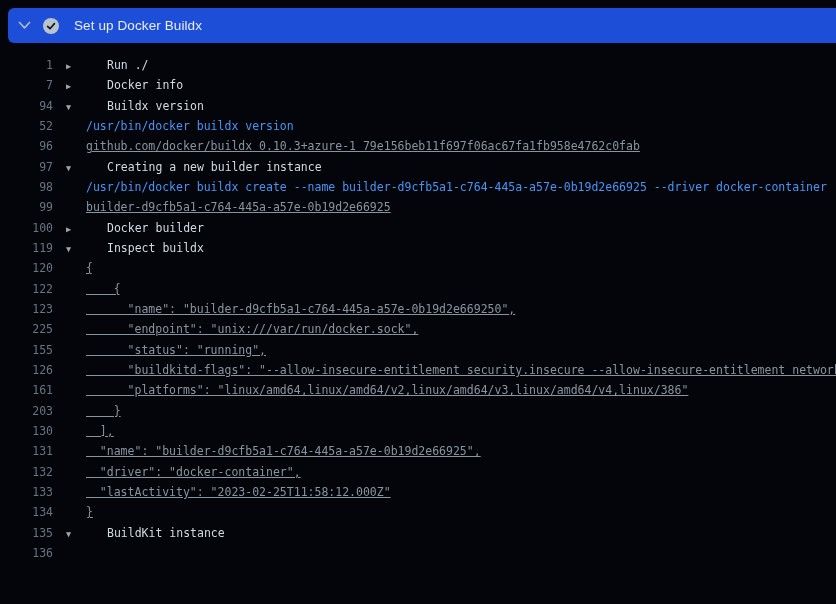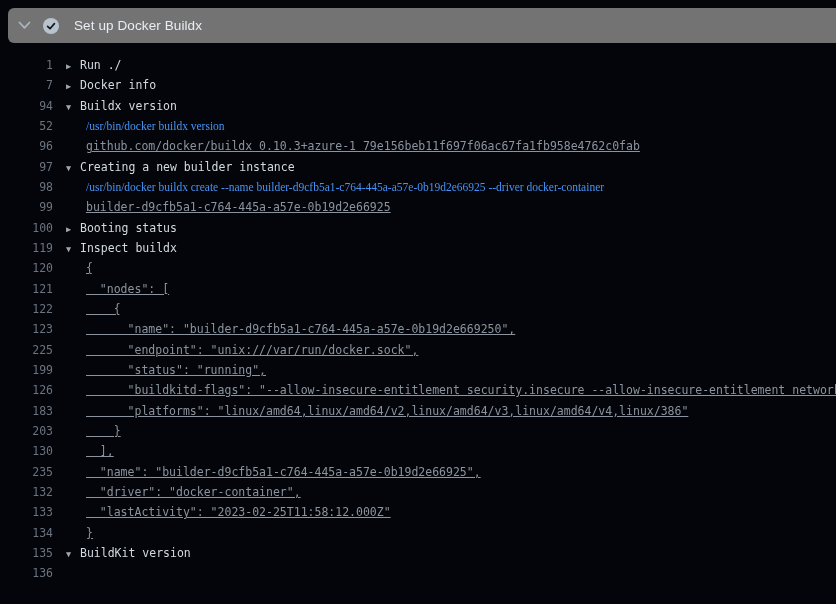--- a/index.html
+++ b/index.html
@@ -14,21 +14,21 @@
     background: #03050a;
     overflow: hidden;
     font-family: "DejaVu Sans Mono", monospace;
   }
   .step-header {
     position: absolute;
     left: 8px;
     top: 8px;
     right: 0;
     height: 35px;
-    background: #737373;
+    background: #1d4ed8;
     border-radius: 6px 0 0 6px;
     display: flex;
     align-items: center;
     cursor: pointer;
   }
   .chevron-wrap {
     margin-left: 10px;
     width: 13px;
     height: 13px;
     display: flex;
@@ -80,27 +80,28 @@
     width: 14px;
     font-size: 8.5px;
     color: #9da7b1;
     line-height: 20.333px;
     cursor: pointer;
   }
   .gtext {
     color: #d3dae1;
     line-height: 20.333px;
     cursor: pointer;
+    margin-left: 27px;
   }
   .ctext {
     margin-left: 33px;
     line-height: 20.333px;
   }
   .ctext.output { color: #8b949e; text-decoration: underline; }
-  .ctext.command { color: #4795f7; font-family: Liberation Serif, serif; }
+  .ctext.command { color: #4795f7; }
 </style>
 </head>
 <body>
 
 <div class="screen">
 
   <div class="step-header">
     <span class="chevron-wrap">
       <svg width="13" height="9" viewBox="0 0 13 9">
         <path d="M1.5 1.5 L6.5 6.8 L11.5 1.5" fill="none" stroke="#aab4be" stroke-width="1.8" stroke-linecap="round" stroke-linejoin="round"></path>
@@ -117,33 +118,32 @@
 
   <div class="log">
       <div class="row"><span class="num">1</span><span class="caret">▶</span><span class="gtext">Run ./</span></div>
       <div class="row"><span class="num">7</span><span class="caret">▶</span><span class="gtext">Docker info</span></div>
       <div class="row"><span class="num">94</span><span class="caret">▼</span><span class="gtext">Buildx version</span></div>
       <div class="row"><span class="num">52</span><span class="ctext command">/usr/bin/docker buildx version</span></div>
       <div class="row"><span class="num">96</span><span class="ctext output">github.com/docker/buildx 0.10.3+azure-1 79e156beb11f697f06ac67fa1fb958e4762c0fab</span></div>
       <div class="row"><span class="num">97</span><span class="caret">▼</span><span class="gtext">Creating a new builder instance</span></div>
       <div class="row"><span class="num">98</span><span class="ctext command">/usr/bin/docker buildx create --name builder-d9cfb5a1-c764-445a-a57e-0b19d2e66925 --driver docker-container</span></div>
       <div class="row"><span class="num">99</span><span class="ctext output">builder-d9cfb5a1-c764-445a-a57e-0b19d2e66925</span></div>
-      <div class="row"><span class="num">100</span><span class="caret">▶</span><span class="gtext">Booting status</span></div>
+      <div class="row"><span class="num">100</span><span class="caret">▶</span><span class="gtext">Docker builder</span></div>
       <div class="row"><span class="num">119</span><span class="caret">▼</span><span class="gtext">Inspect buildx</span></div>
       <div class="row"><span class="num">120</span><span class="ctext output">{</span></div>
-      <div class="row"><span class="num">121</span><span class="ctext output">  "nodes": [</span></div>
       <div class="row"><span class="num">122</span><span class="ctext output">    {</span></div>
       <div class="row"><span class="num">123</span><span class="ctext output">      "name": "builder-d9cfb5a1-c764-445a-a57e-0b19d2e669250",</span></div>
       <div class="row"><span class="num">225</span><span class="ctext output">      "endpoint": "unix:///var/run/docker.sock",</span></div>
-      <div class="row"><span class="num">199</span><span class="ctext output">      "status": "running",</span></div>
+      <div class="row"><span class="num">155</span><span class="ctext output">      "status": "running",</span></div>
       <div class="row"><span class="num">126</span><span class="ctext output">      "buildkitd-flags": "--allow-insecure-entitlement security.insecure --allow-insecure-entitlement network.host",</span></div>
-      <div class="row"><span class="num">183</span><span class="ctext output">      "platforms": "linux/amd64,linux/amd64/v2,linux/amd64/v3,linux/amd64/v4,linux/386"</span></div>
+      <div class="row"><span class="num">161</span><span class="ctext output">      "platforms": "linux/amd64,linux/amd64/v2,linux/amd64/v3,linux/amd64/v4,linux/386"</span></div>
       <div class="row"><span class="num">203</span><span class="ctext output">    }</span></div>
       <div class="row"><span class="num">130</span><span class="ctext output">  ],</span></div>
-      <div class="row"><span class="num">235</span><span class="ctext output">  "name": "builder-d9cfb5a1-c764-445a-a57e-0b19d2e66925",</span></div>
+      <div class="row"><span class="num">131</span><span class="ctext output">  "name": "builder-d9cfb5a1-c764-445a-a57e-0b19d2e66925",</span></div>
       <div class="row"><span class="num">132</span><span class="ctext output">  "driver": "docker-container",</span></div>
       <div class="row"><span class="num">133</span><span class="ctext output">  "lastActivity": "2023-02-25T11:58:12.000Z"</span></div>
       <div class="row"><span class="num">134</span><span class="ctext output">}</span></div>
-      <div class="row"><span class="num">135</span><span class="caret">▼</span><span class="gtext">BuildKit version</span></div>
+      <div class="row"><span class="num">135</span><span class="caret">▼</span><span class="gtext">BuildKit instance</span></div>
       <div class="row"><span class="num">136</span></div>
     </div>
 
 </div>
 
 </body></html>

